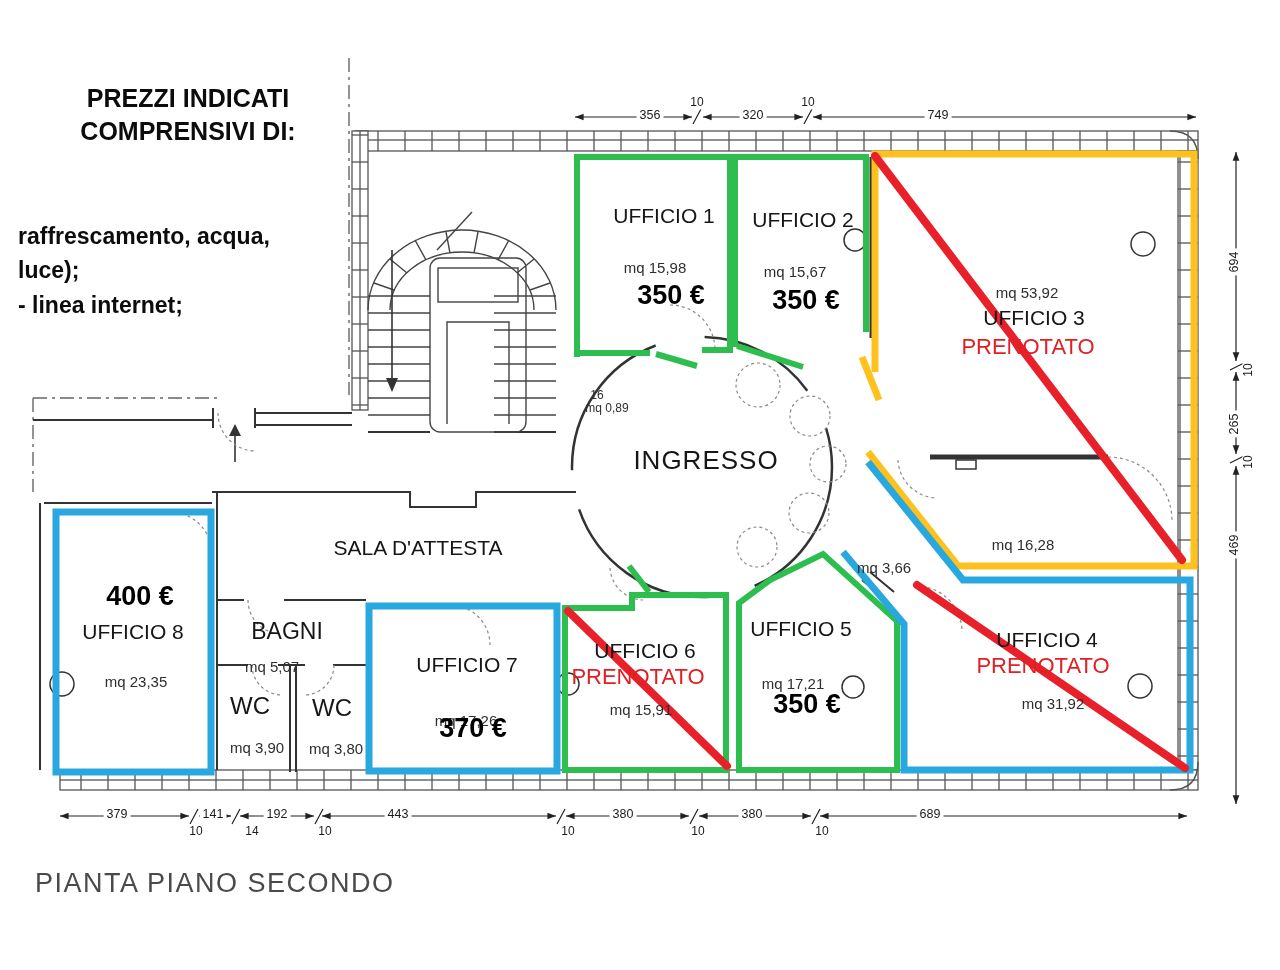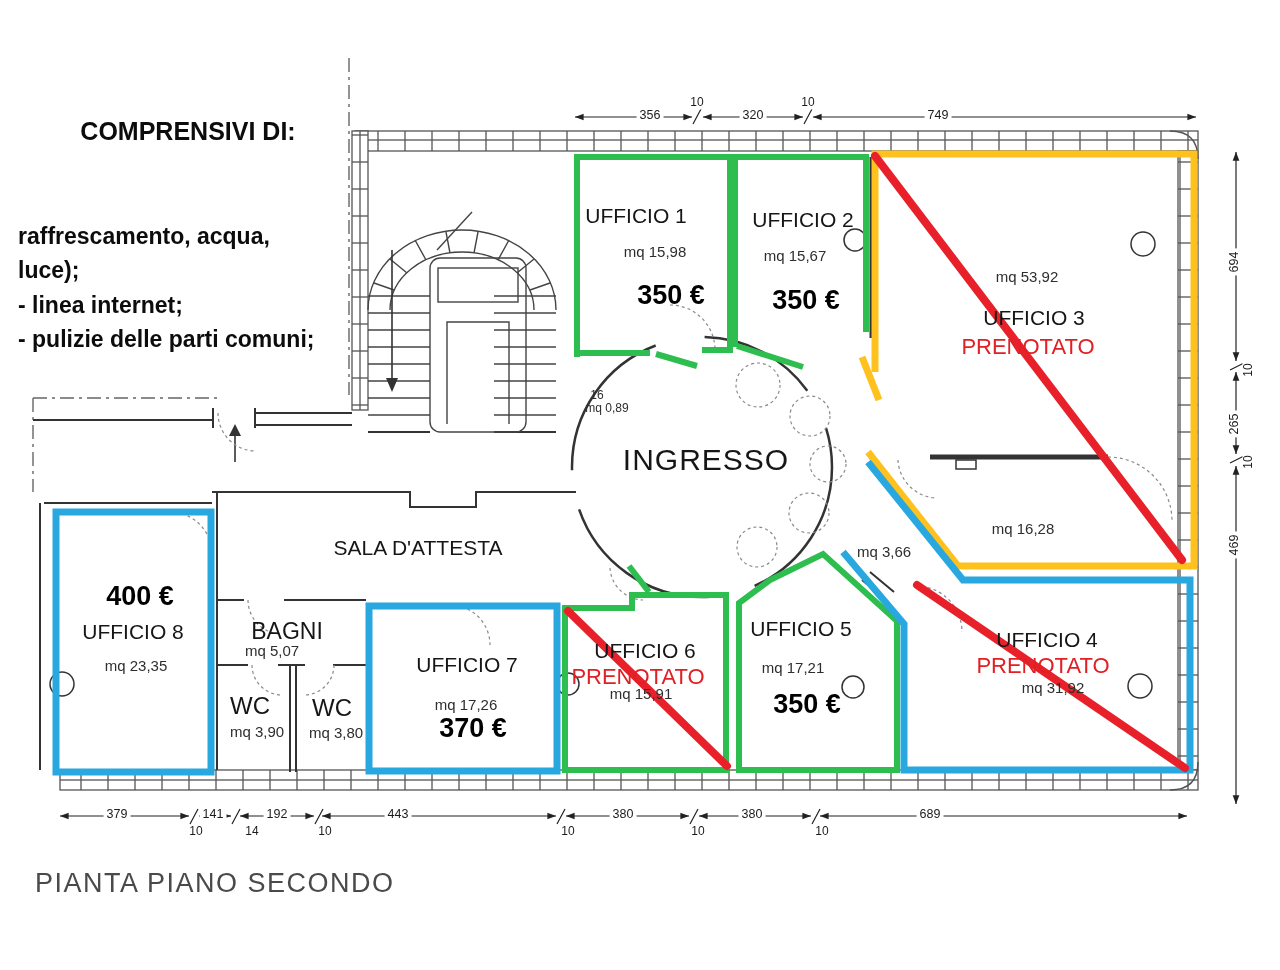--- a/index.html
+++ b/index.html
@@ -1,21 +1,21 @@
 <!DOCTYPE html>
 <html><head>
 <meta charset="utf-8">
 <style>
   html,body{margin:0;padding:0;background:#fff;}
   .stage{position:relative;width:1280px;height:970px;background:#fff;
          font-family:"Liberation Sans",sans-serif;overflow:hidden;}
   .stage svg{position:absolute;left:0;top:0;}
   .lbl{position:absolute;transform:translate(-50%,-50%);white-space:nowrap;color:#1a1a1a;}
   .room-name{font-size:21px;color:#161616;}
-  .room-area{font-size:15px;color:#2e2e2e;}
+  .room-area{font-size:15px;color:#2e2e2e;margin-top:16px;}
   .room-price{font-size:27px;font-weight:bold;color:#000;}
   .status{font-size:22px;color:#e02025;}
   .common{font-size:21px;color:#161616;}
   .small-note{font-size:12px;color:#2e2e2e;margin-top:29px;}
   .dim{font-size:12.5px;color:#1b1b1b;background:#fff;padding:0 3px;line-height:1.1;}
   .dim-small{font-size:12px;color:#1b1b1b;background:#fff;padding:0 2px;line-height:1.1;}
   .dim-rot{transform:translate(-50%,-50%) rotate(-90deg);}
   .note-title{position:absolute;transform:translate(-50%,-50%);font-weight:bold;
               font-size:25px;color:#0c0c0c;white-space:nowrap;}
   .note-item{position:absolute;transform:translate(0,-50%);font-weight:bold;
@@ -164,27 +164,27 @@
       <line x1="820" y1="816" x2="1187" y2="816" marker-start="url(#ar)" marker-end="url(#ar)"></line>
       <path d="M190,824 L198,809 M232,824 L240,809 M315,824 L323,809 M557,824 L565,809 M690,824 L698,809 M812,824 L820,809"></path>
 
       <line x1="1236" y1="152" x2="1236" y2="361" marker-start="url(#ar)" marker-end="url(#ar)"></line>
       <line x1="1236" y1="372" x2="1236" y2="454" marker-start="url(#ar)" marker-end="url(#ar)"></line>
       <line x1="1236" y1="466" x2="1236" y2="804" marker-start="url(#ar)" marker-end="url(#ar)"></line>
       <path d="M1230,370 L1244,363 M1230,463 L1244,456"></path>
     </g>
   </svg>
 
+  <span class="note-title" style="left:188px;top:98px">PREZZI INDICATI</span>
   <span class="note-title" style="left:188px;top:131px">COMPRENSIVI DI:</span>
   <span class="note-item" style="left:18px;top:236px">raffrescamento, acqua,</span>
   <span class="note-item" style="left:18px;top:270px">luce);</span>
   <span class="note-item" style="left:18px;top:305px">- linea internet;</span>
-  <span class="note-item" style="left:18px;top:339px">- pulizie delle parti comuni;</span>
-
-  <span class="lbl room-name" style="left:636px;top:216px">UFFICIO 1</span>
+
+  <span class="lbl room-name" style="left:664px;top:216px">UFFICIO 1</span>
   <span class="lbl room-area" style="left:655px;top:251px">mq 15,98</span>
   <span class="lbl room-price" style="left:671px;top:295px">350 €</span>
 
   <span class="lbl room-name" style="left:803px;top:220px">UFFICIO 2</span>
   <span class="lbl room-area" style="left:795px;top:255px">mq 15,67</span>
   <span class="lbl room-price" style="left:806px;top:300px">350 €</span>
 
   <span class="lbl room-area" style="left:1027px;top:276px">mq 53,92</span>
   <span class="lbl room-name" style="left:1034px;top:318px">UFFICIO 3</span>
   <span class="lbl status" style="left:1028px;top:347px">PRENOTATO</span>
@@ -202,21 +202,21 @@
   <span class="lbl room-area" style="left:641px;top:693px">mq 15,91</span>
 
   <span class="lbl room-name" style="left:467px;top:665px">UFFICIO 7</span>
   <span class="lbl room-area" style="left:466px;top:704px">mq 17,26</span>
   <span class="lbl room-price" style="left:473px;top:728px">370 €</span>
 
   <span class="lbl room-price" style="left:140px;top:596px">400 €</span>
   <span class="lbl room-name" style="left:133px;top:632px">UFFICIO 8</span>
   <span class="lbl room-area" style="left:136px;top:665px">mq 23,35</span>
 
-  <span class="lbl common" style="left:706px;top:460px;font-size:30px;letter-spacing:1px">INGRESSO</span>
+  <span class="lbl common" style="left:706px;top:460px;font-size:26px;letter-spacing:1px">INGRESSO</span>
   <span class="lbl common" style="left:418px;top:548px">SALA D'ATTESTA</span>
   <span class="lbl common" style="left:287px;top:631px;font-size:23px">BAGNI</span>
   <span class="lbl room-area" style="left:272px;top:650px">mq 5,07</span>
   <span class="lbl common" style="left:250px;top:706px;font-size:24px">WC</span>
   <span class="lbl room-area" style="left:257px;top:731px">mq 3,90</span>
   <span class="lbl common" style="left:332px;top:708px;font-size:24px">WC</span>
   <span class="lbl room-area" style="left:336px;top:732px">mq 3,80</span>
   <span class="lbl small-note" style="left:597px;top:366px">16</span>
   <span class="lbl small-note" style="left:607px;top:379px">mq 0,89</span>
   <span class="lbl room-area" style="left:884px;top:551px">mq 3,66</span>

